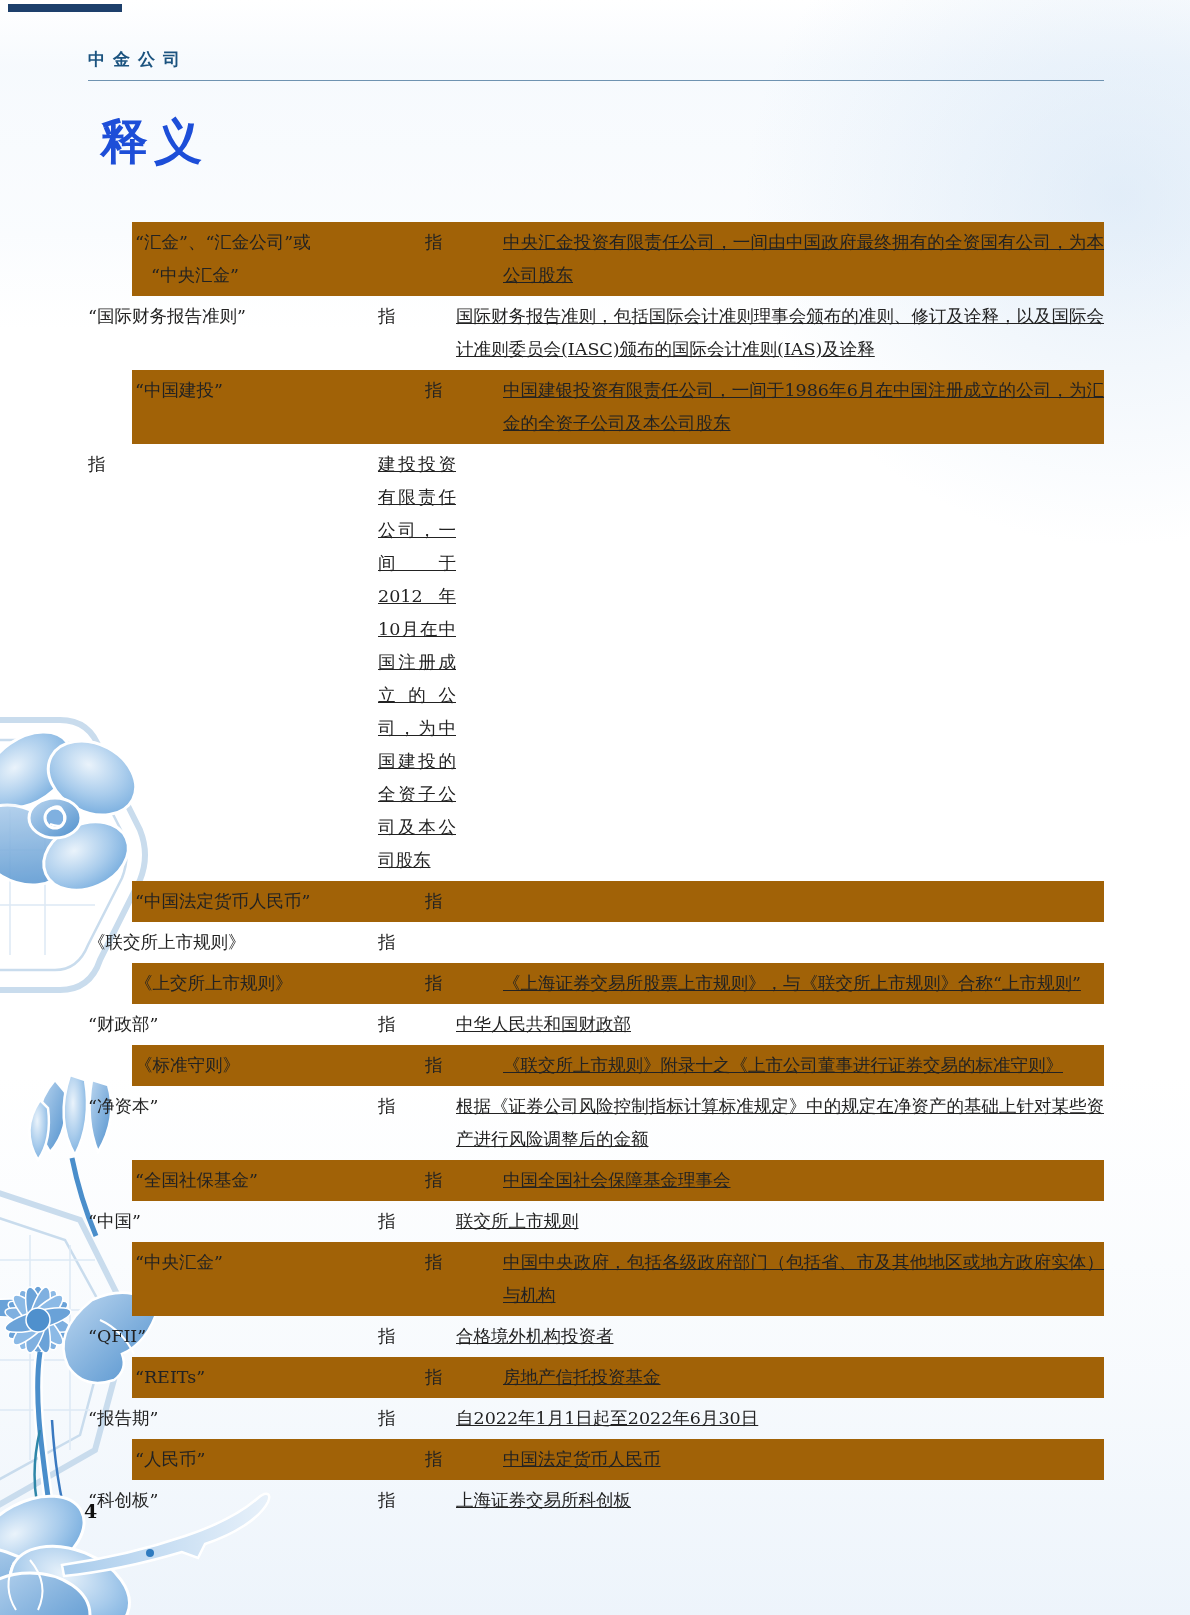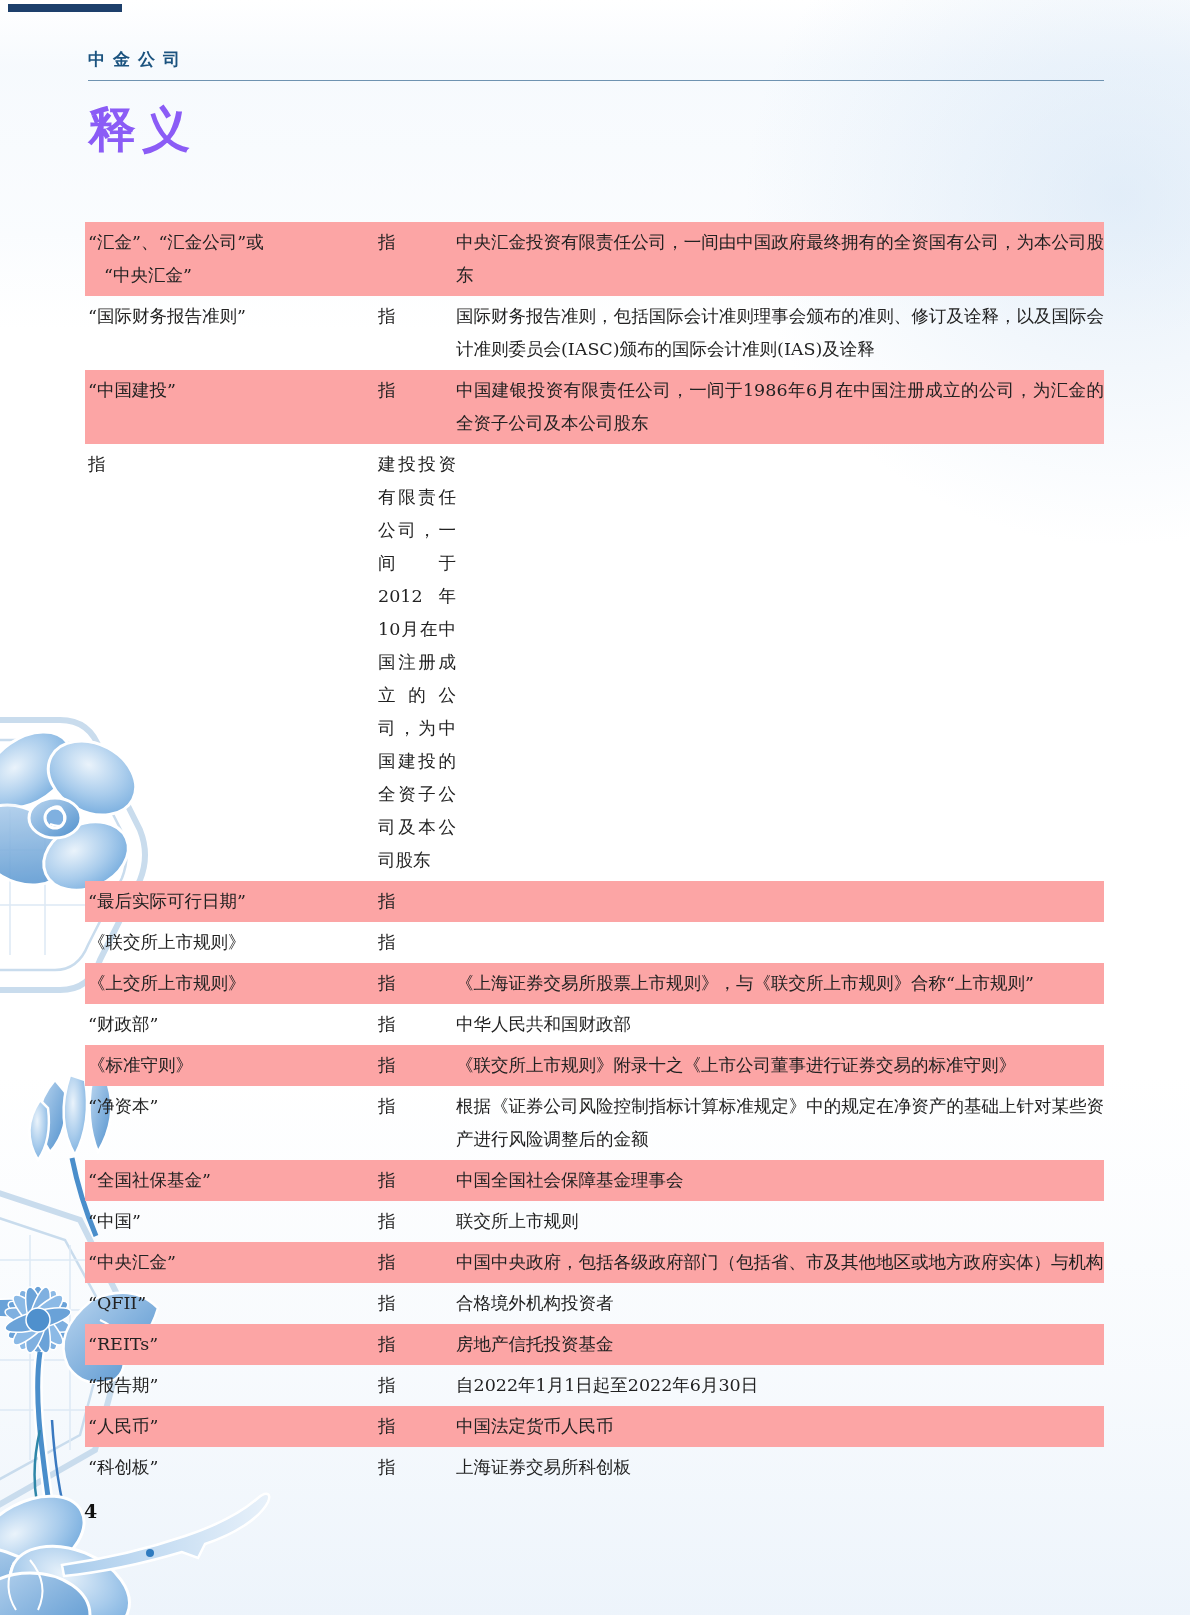--- a/index.html
+++ b/index.html
@@ -42,39 +42,39 @@
     position:absolute; left:88px; top:48px;
     font-size:17px; font-weight:bold; letter-spacing:8px;
     color:#1b537f;
     font-family:Liberation Sans, sans-serif;
   }
   .header-rule {
     position:absolute; left:88px; top:80px; width:1016px; height:0;
     border-top:1.5px solid #6f93b1;
   }
   .page-title {
-    position:absolute; left:84px; top:94px; margin:4px;
+    position:absolute; left:84px; top:94px; margin:16px;
     font-size:48px; font-weight:bold; letter-spacing:6px;
-    color:#8b5cf6;
+    color:#1d4ed8;
     font-family:"DejaVu Serif","Liberation Serif",serif;
   }
 
   .glossary {
     position:absolute; left:85px; top:222px; width:1019px;
   }
   .grow {
     display:grid;
     grid-template-columns:290px 78px 1fr;
     padding:4px 0 4px 3px;
     font-size:17.5px; line-height:33px;
   }
-  .grow.shaded { background:#fca5a5; }
+  .grow.shaded { background:#a16207;margin-left:47px; }
   .cell { min-height:33px; }
   .term-line2 { padding-left:16px; }
-  .def { text-align:justify; padding-right:0; }
+  .def { text-align:justify; padding-right:0;text-decoration:underline; }
 
   .page-number {
     position:absolute; left:84px; top:1500px;
     font-size:19px; font-weight:bold; color:#101010;
     font-family:"DejaVu Serif","Liberation Serif",serif;
   }
 </style>
 </head>
 <body>
 
@@ -208,21 +208,21 @@
         <div class="cell def">中国建银投资有限责任公司，一间于1986年6月在中国注册成立的公司，为汇金的全资子公司及本公司股东</div>
       </div>
 
       <div class="grow">
         <div class="cell zhi">指</div>
         <div class="cell def">建投投资有限责任公司，一间于2012年10月在中国注册成立的公司，为中国建投的全资子公司及本公司股东</div>
       </div>
 
       <div class="grow shaded">
         <div class="cell term">
-          <div class="term-line1">“最后实际可行日期”</div>
+          <div class="term-line1">“中国法定货币人民币”</div>
 
         </div>
         <div class="cell zhi">指</div>
       </div>
 
       <div class="grow">
         <div class="cell term">
           <div class="term-line1">《联交所上市规则》</div>
 
         </div>

